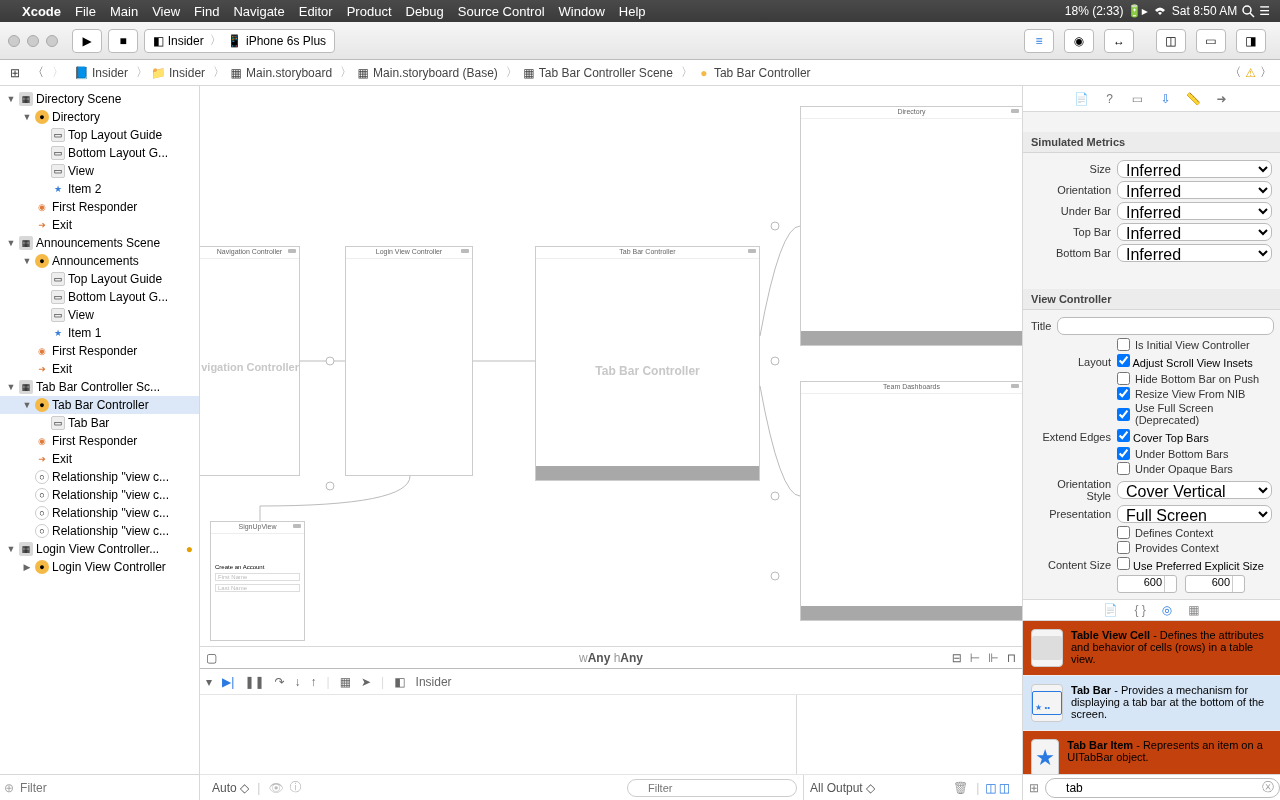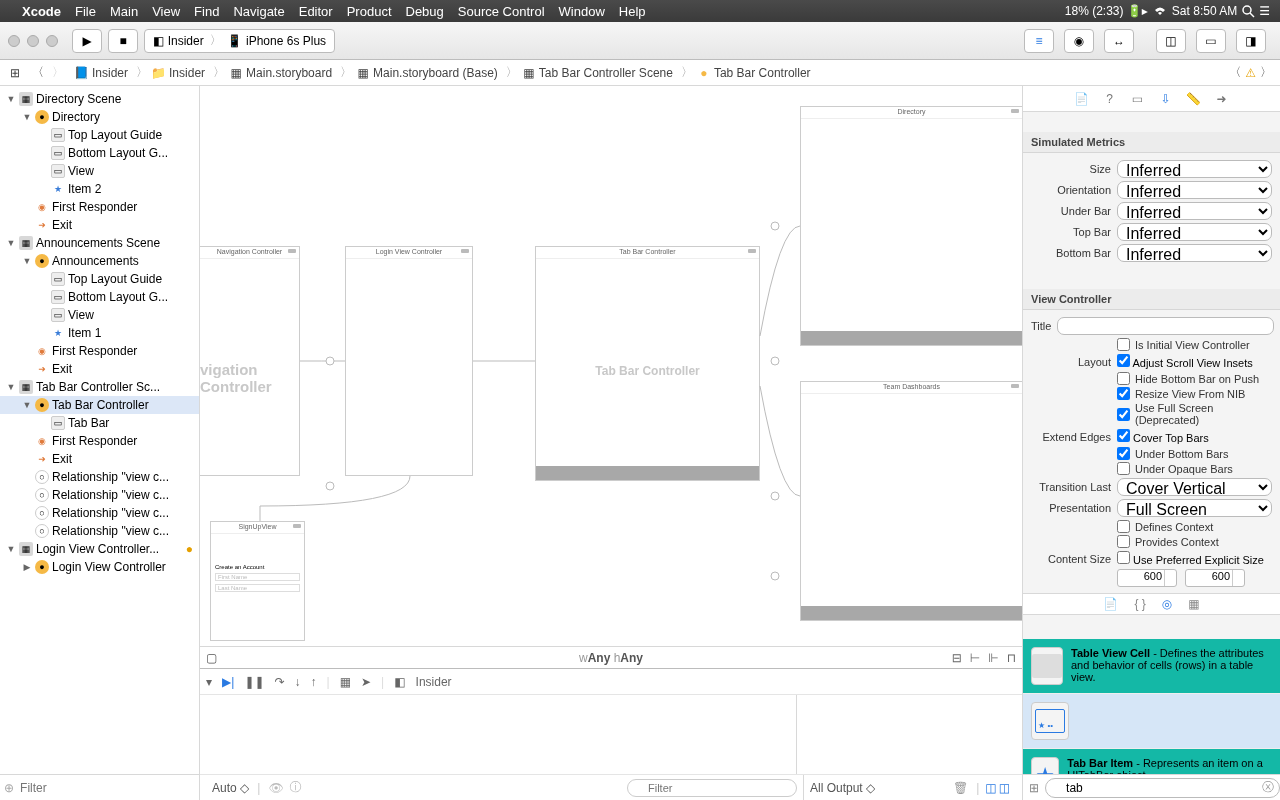--- a/index.html
+++ b/index.html
@@ -83,21 +83,21 @@
 .insp-row select, .insp-row input[type=text] { flex: 1; height: 18px; border: 1px solid #bbb; border-radius: 7px; background: #fff; font-size: 16px; padding: 0 4px; }
 .insp-chk { display: flex; align-items: center; margin: 2px 0 2px 86px; font-size: 11px; color: #333; }
 .insp-chk input { margin-right: 5px; }
 .insp-content-size { display: flex; align-items: center; margin: 2px 0; }
 .insp-content-size .numbox { width: 60px; height: 18px; border: 1px solid #bbb; border-radius: 3px; background: #fff; text-align: right; padding: 0 14px 0 4px; font-size: 11px; position: relative; }
 .insp-content-size .numbox .step { position: absolute; right: 0; top: 0; bottom: 0; width: 12px; border-left: 1px solid #ccc; }
 
 .library-tabs { height: 22px; border-top: 1px solid #d8d8d8; border-bottom: 1px solid #d8d8d8; display: flex; align-items: center; justify-content: center; gap: 16px; background: #fff; }
 .library-tabs .lt { color: #888; }
 .library-tabs .lt.active { color: #2a7ae2; }
-.library { flex: 1; overflow: auto; background: #14b8a6; margin-top: 24px; }
+.library { flex: 1; overflow: auto; background: #c2410c; }
 .lib-item { display: flex; padding: 8px; border-bottom: 1px solid #eee; font-size: 11px; }
 .lib-item.sel { background: #d6e6f7; }
 .lib-icon { width: 38px; height: 38px; border: 1px solid #ccc; border-radius: 4px; margin-right: 8px; display: flex; align-items: center; justify-content: center; background: #f4f4f4; }
 .lib-text b { font-weight: 600; }
 .lib-filter { height: 26px; border-top: 1px solid #d8d8d8; display: flex; align-items: center; padding: 0 6px; background: #fff; }
 .lib-filter input { flex: 1; border: 1px solid #bbb; border-radius: 10px; padding: 2px 8px 2px 20px; font-size: 12px; outline: none; }
 .lib-filter .grid-icon { margin-right: 6px; color: #888; }
 
 svg { display: block; }
 </style>
@@ -344,21 +344,21 @@
       <span style="color:#aaa;margin-right:2px">⊕</span>
       <input type="text" placeholder="Filter" style="">
     </div>
   </div>
 
   <div class="canvas-area">
     <div class="canvas">
 
       <div class="sb-scene" style="left:0;top:160px;width:100px;height:230px;border-left:none">
         <div class="sb-title"><span>Navigation Controller</span><span class="dots"></span></div>
-        <div style="position:absolute;top:50%;left:0;right:0;text-align:left;color:#c8c8c8;font-size:15px;font-weight:600">vigation Controller</div>
+        <div style="position:absolute;top:50%;left:0;right:0;text-align:right;color:#c8c8c8;font-size:11px;font-weight:600">vigation Controller</div>
       </div>
 
       <div class="sb-scene" style="left:145px;top:160px;width:128px;height:230px">
         <div class="sb-title"><span>Login View Controller</span><span class="dots"></span></div>
       </div>
 
       <div class="sb-scene" style="left:335px;top:160px;width:225px;height:235px">
         <div class="sb-title"><span>Tab Bar Controller</span><span class="dots"></span></div>
         <div style="position:absolute;top:50%;left:0;right:0;text-align:center;color:#c8c8c8;font-size:12px;font-weight:600">Tab Bar Controller</div>
         <div class="sb-tabbar"></div>
@@ -521,21 +521,21 @@
       <div class="insp-chk">
           <input type="checkbox" checked="" style="">
           <span>Under Bottom Bars</span>
         </div>
       <div class="insp-chk">
           <input type="checkbox" style="">
           <span>Under Opaque Bars</span>
         </div>
 
       <div class="insp-row">
-          <label>Transition Last</label>
+          <label>Orientation Style</label>
           <select><option>Cover Vertical</option></select>
         </div>
       <div class="insp-row">
           <label>Presentation</label>
           <select><option>Full Screen</option></select>
         </div>
       <div class="insp-chk">
           <input type="checkbox" style="">
           <span>Defines Context</span>
         </div>
@@ -566,20 +566,21 @@
             <div style="width:30px;height:24px;background:#ddd;border-radius:2px"></div>
           </div>
           <div class="lib-text"><b>Table View Cell</b> - Defines the attributes and behavior of cells (rows) in a table view.</div>
         </div>
         <div class="lib-item sel">
           <div class="lib-icon">
             <div style="width:30px;height:24px;border:1px solid #2a7ae2;border-radius:2px;position:relative">
               <div style="position:absolute;bottom:2px;left:2px;color:#2a7ae2;font-size:8px">★ ••</div>
             </div>
           </div>
+          <div class="lib-text"><b>Tab Bar</b> - Provides a mechanism for displaying a tab bar at the bottom of the screen.</div>
         </div>
         <div class="lib-item">
           <div class="lib-icon">
             <span style="color:#2a7ae2;font-size:22px">★</span>
           </div>
           <div class="lib-text"><b>Tab Bar Item</b> - Represents an item on a UITabBar object.</div>
         </div>
       </div>
     <div class="lib-filter">
       <span class="grid-icon">⊞</span>

